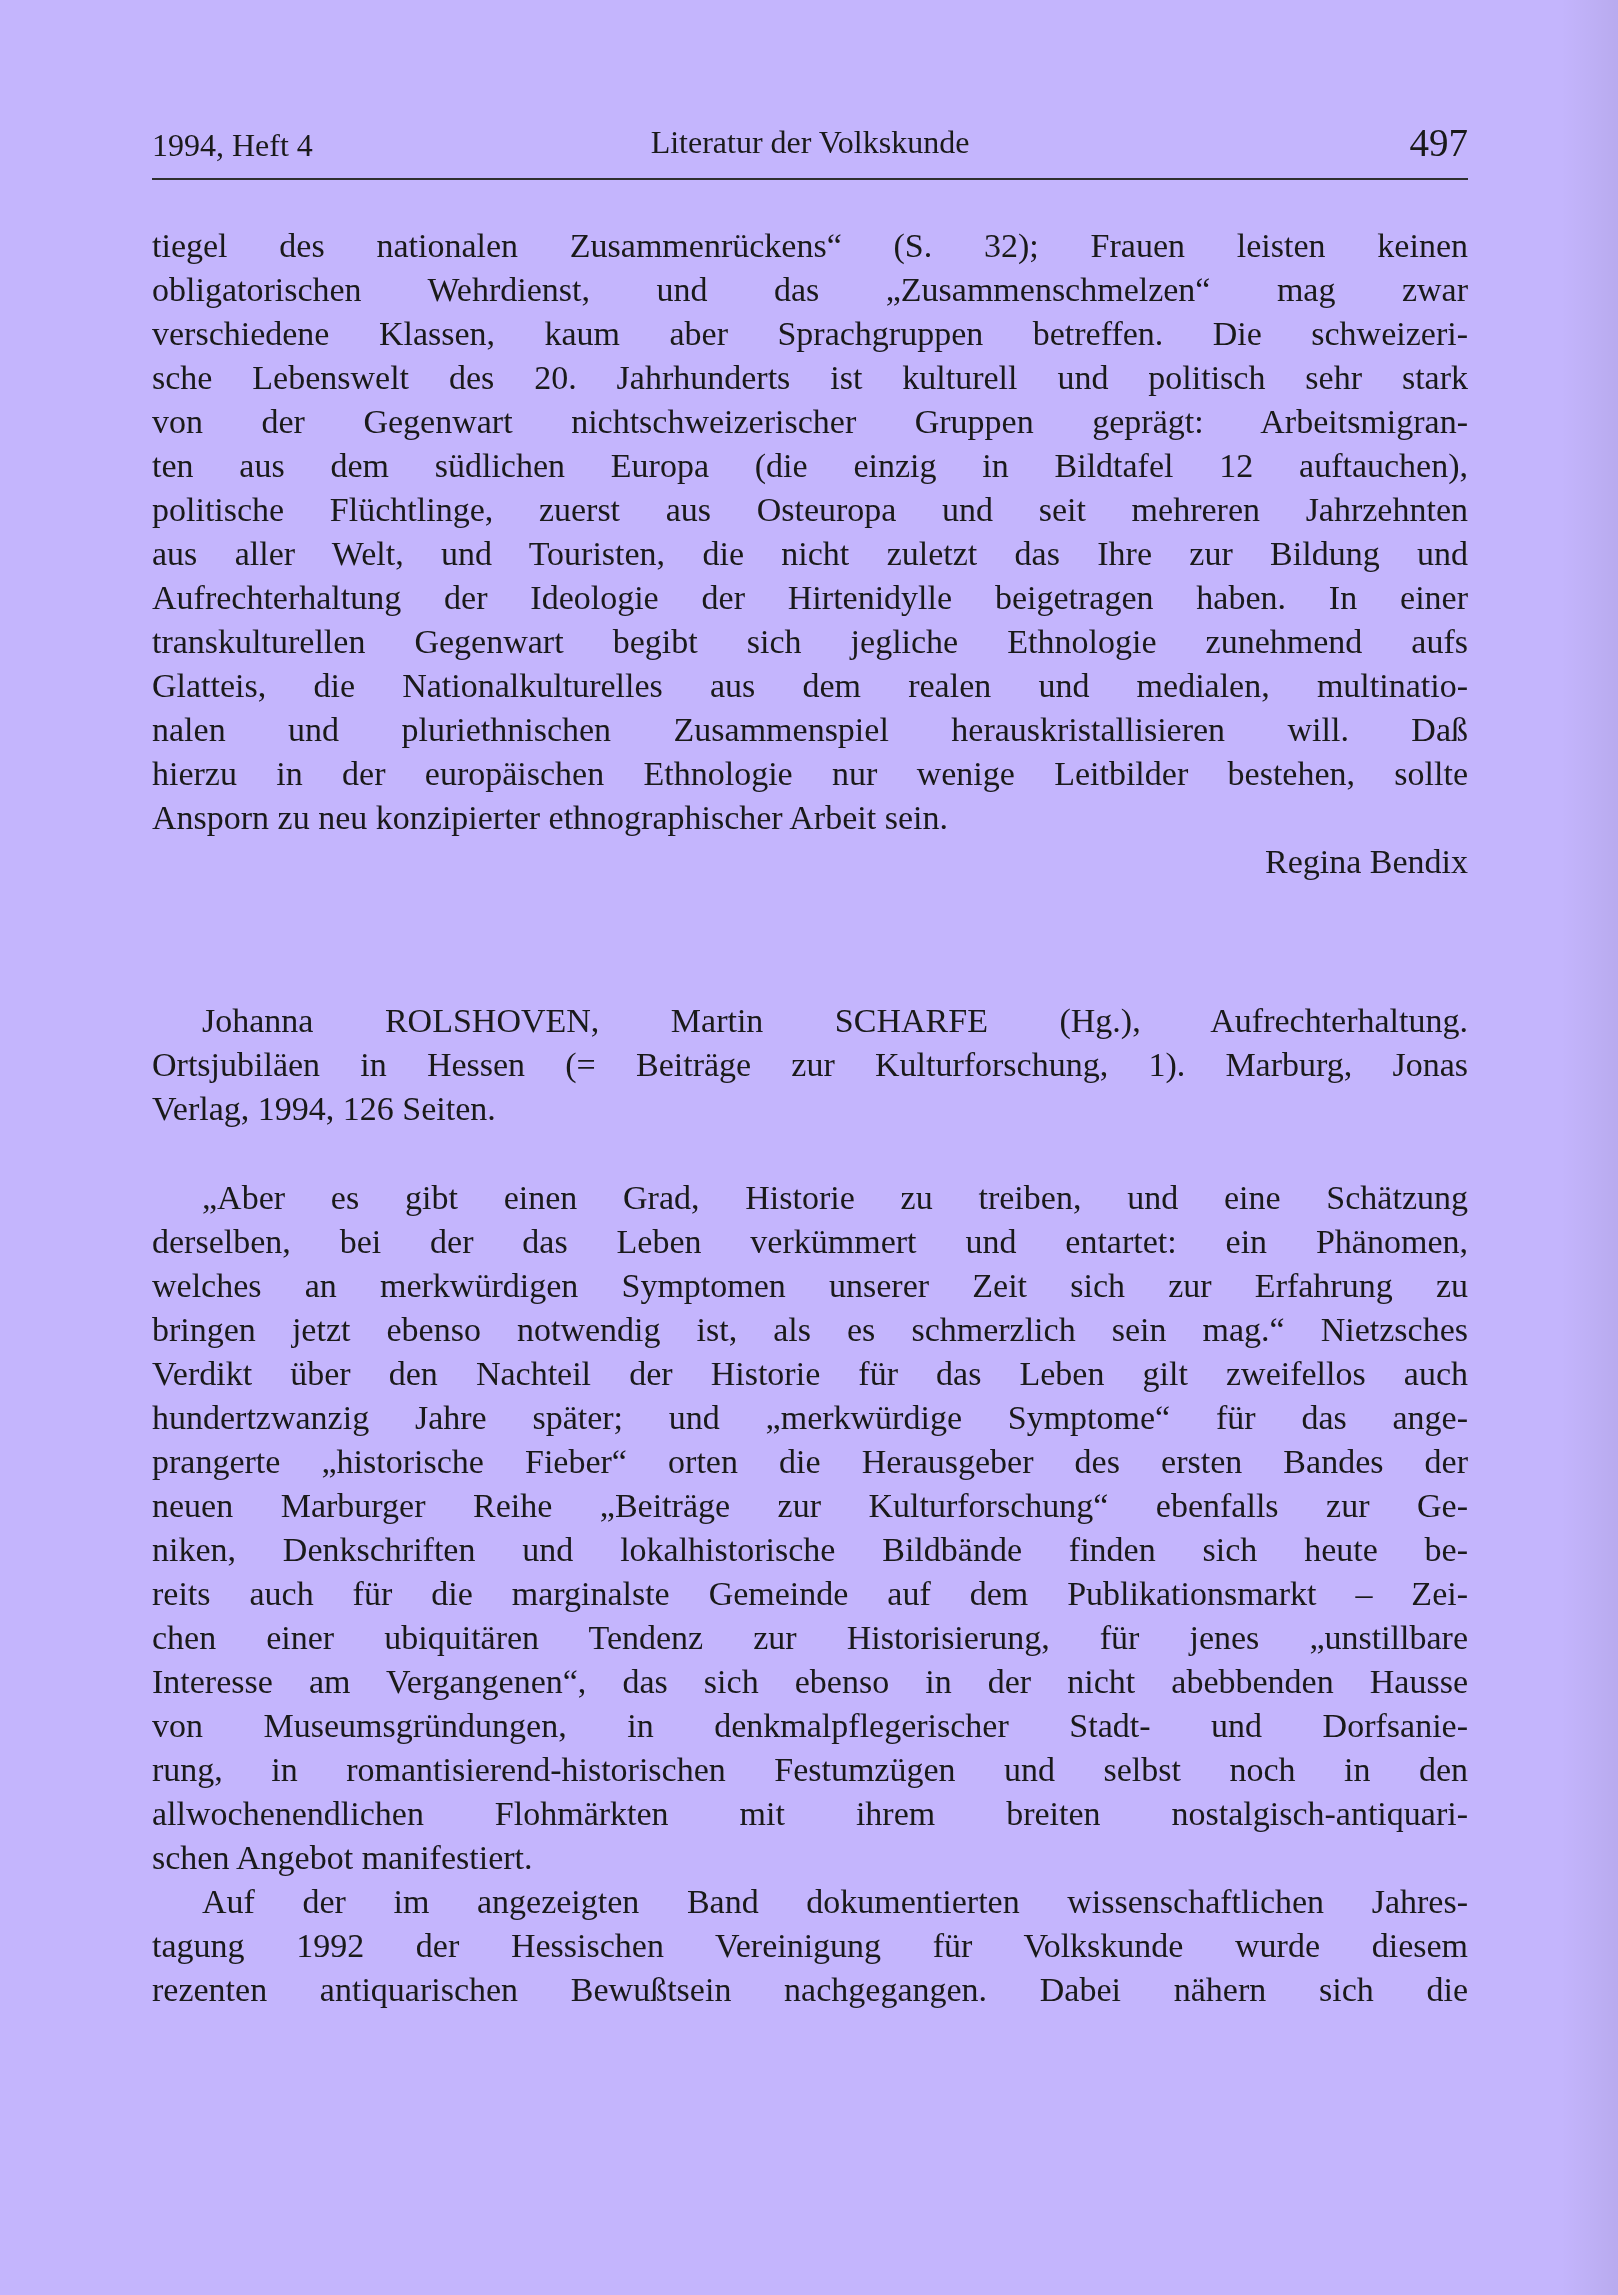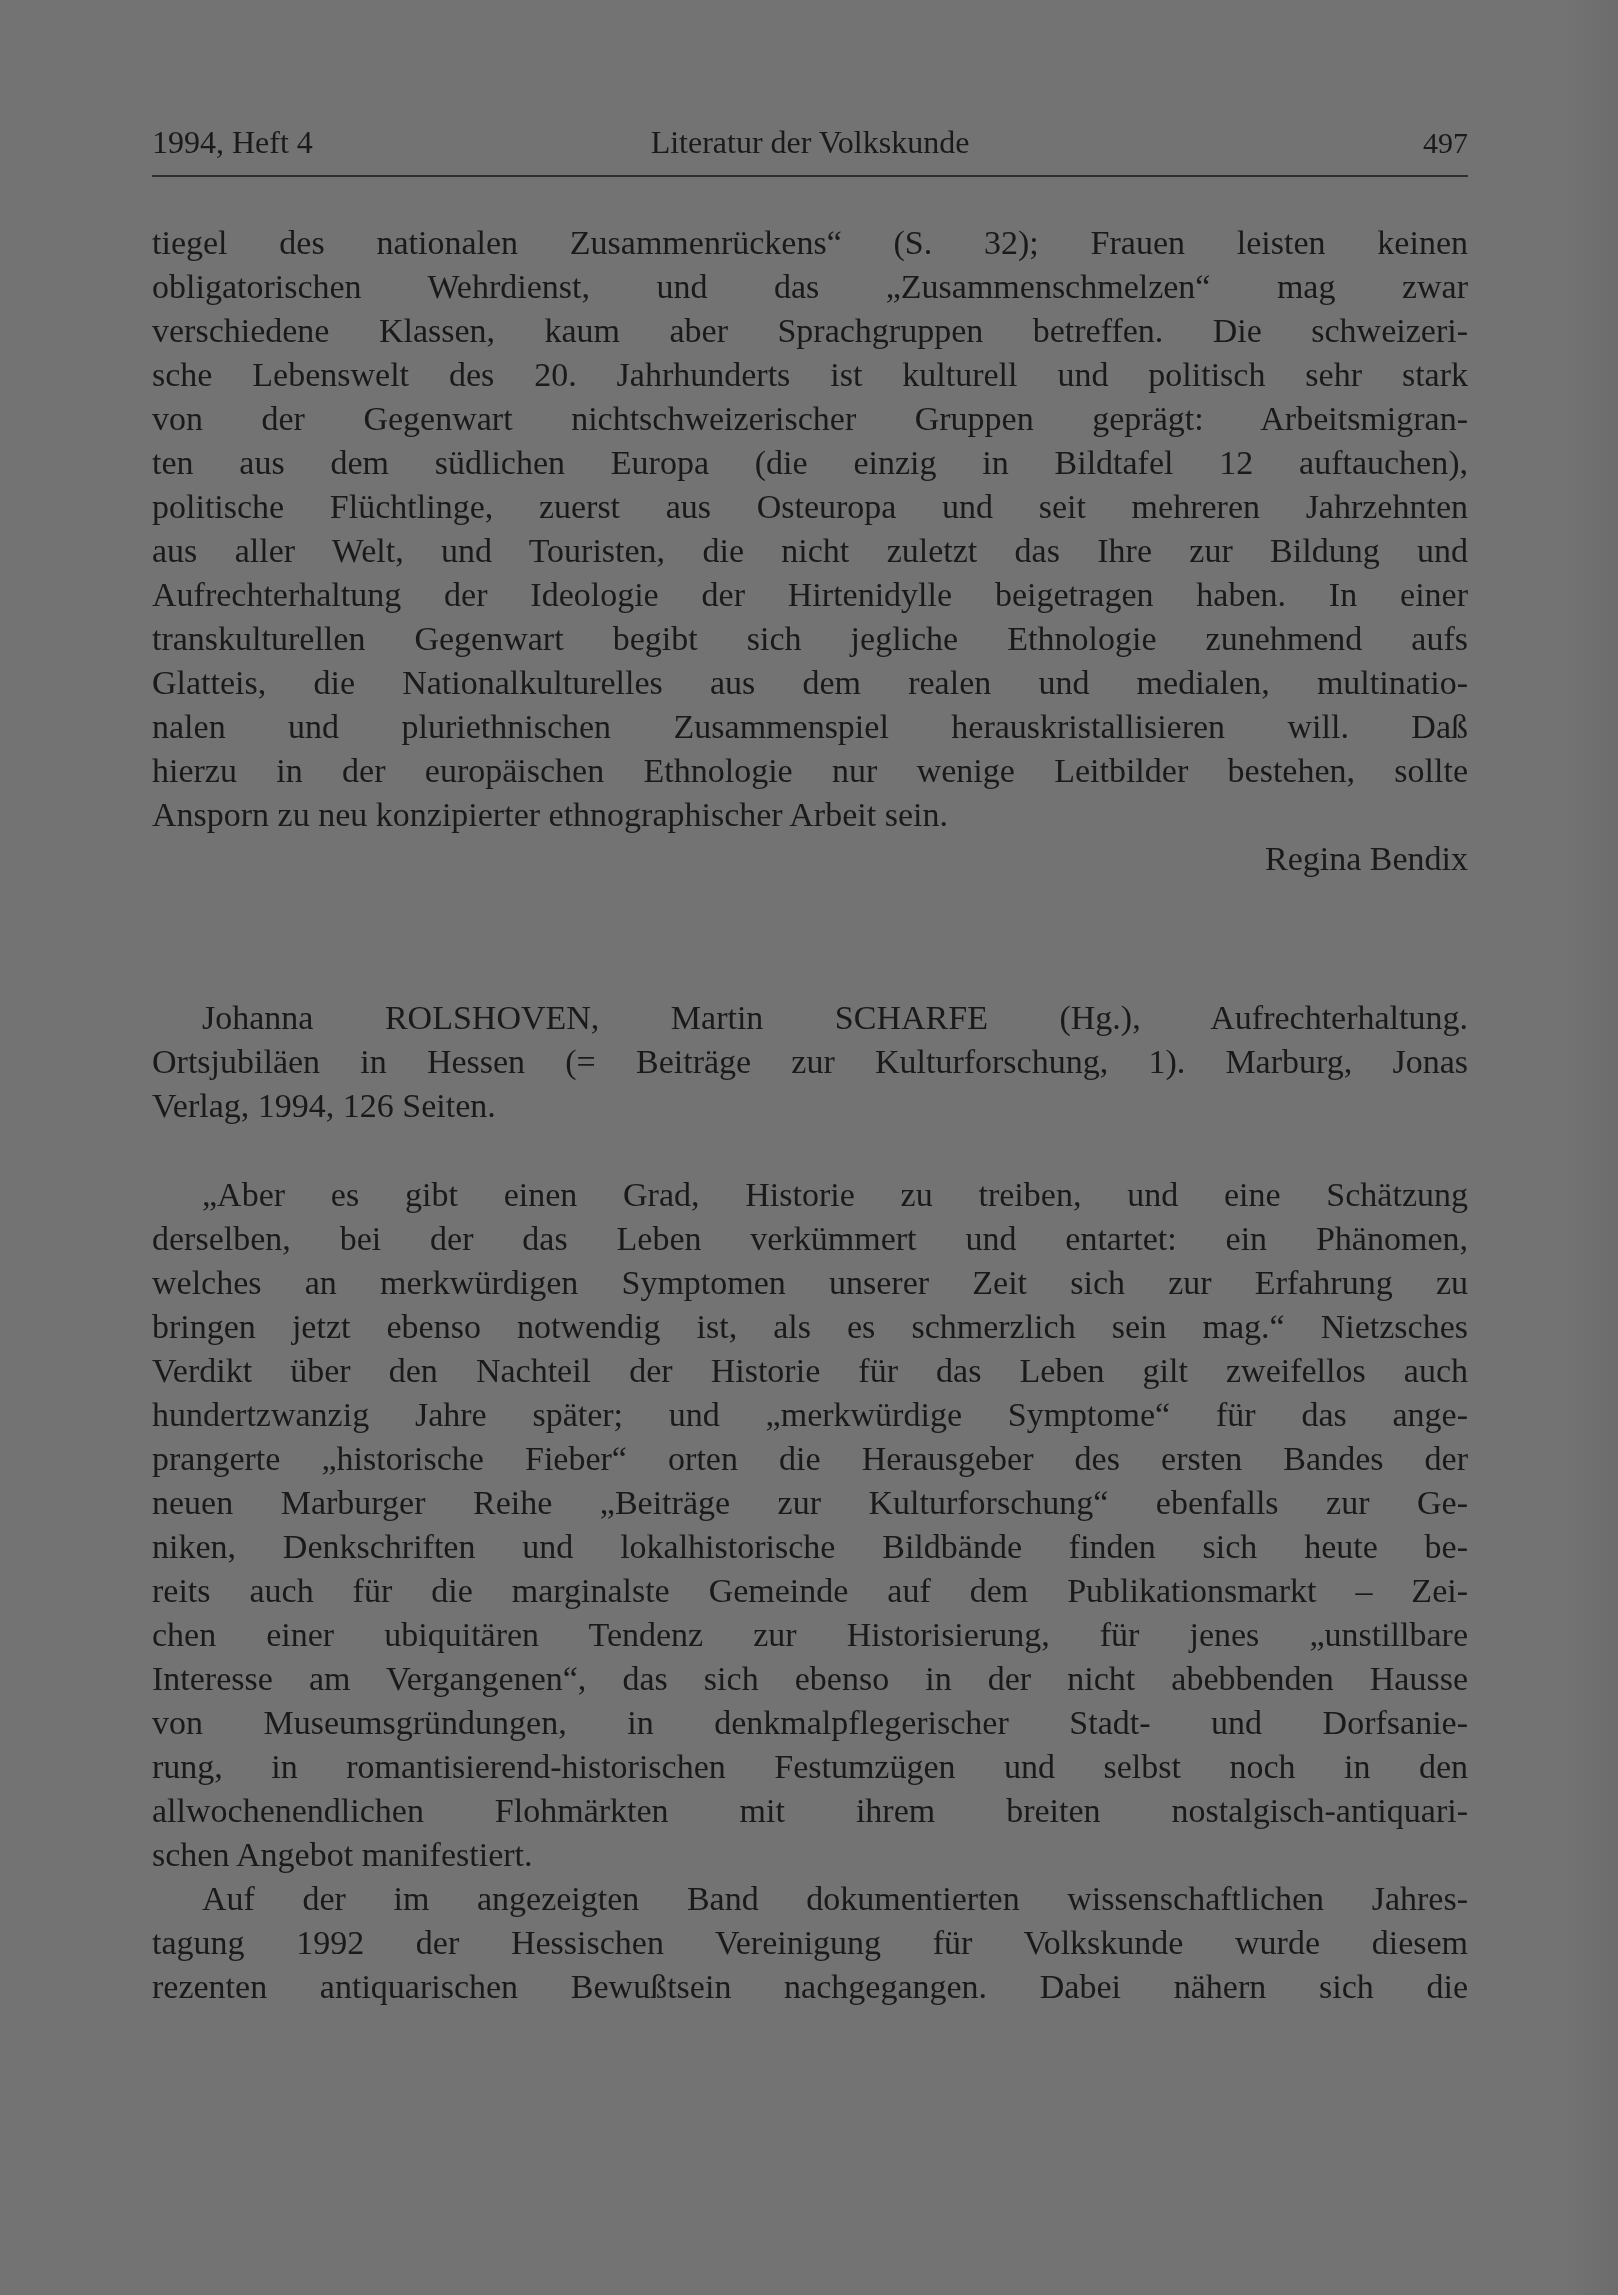--- a/index.html
+++ b/index.html
@@ -4,21 +4,21 @@
 <style>
   html, body {
     margin: 0;
     padding: 0;
     background: #ffffff;
   }
   .page {
     position: relative;
     width: 1618px;
     height: 2295px;
-    background: #737373;
+    background: #c4b5fd;
     font-family: "Liberation Serif", "DejaVu Serif", serif;
     color: #1a1a1a;
     overflow: hidden;
   }
   .scan-shade {
     position: absolute;
     top: 0;
     right: 0;
     bottom: 0;
     width: 57px;
@@ -38,21 +38,21 @@
     align-items: baseline;
     font-size: 32px;
     line-height: 39px;
   }
   .h-center {
     position: absolute;
     left: 50%;
     transform: translateX(-50%);
   }
   .h-right {
-    font-size: 30px;
+    font-size: 39px;
     margin-left: 40px;
   }
   .rule {
     border-top: 2.4px solid #2f2f2f;
     margin-top: 13px;
   }
   .body-text {
     margin-top: 44px;
     font-size: 34px;
     line-height: 44px;

